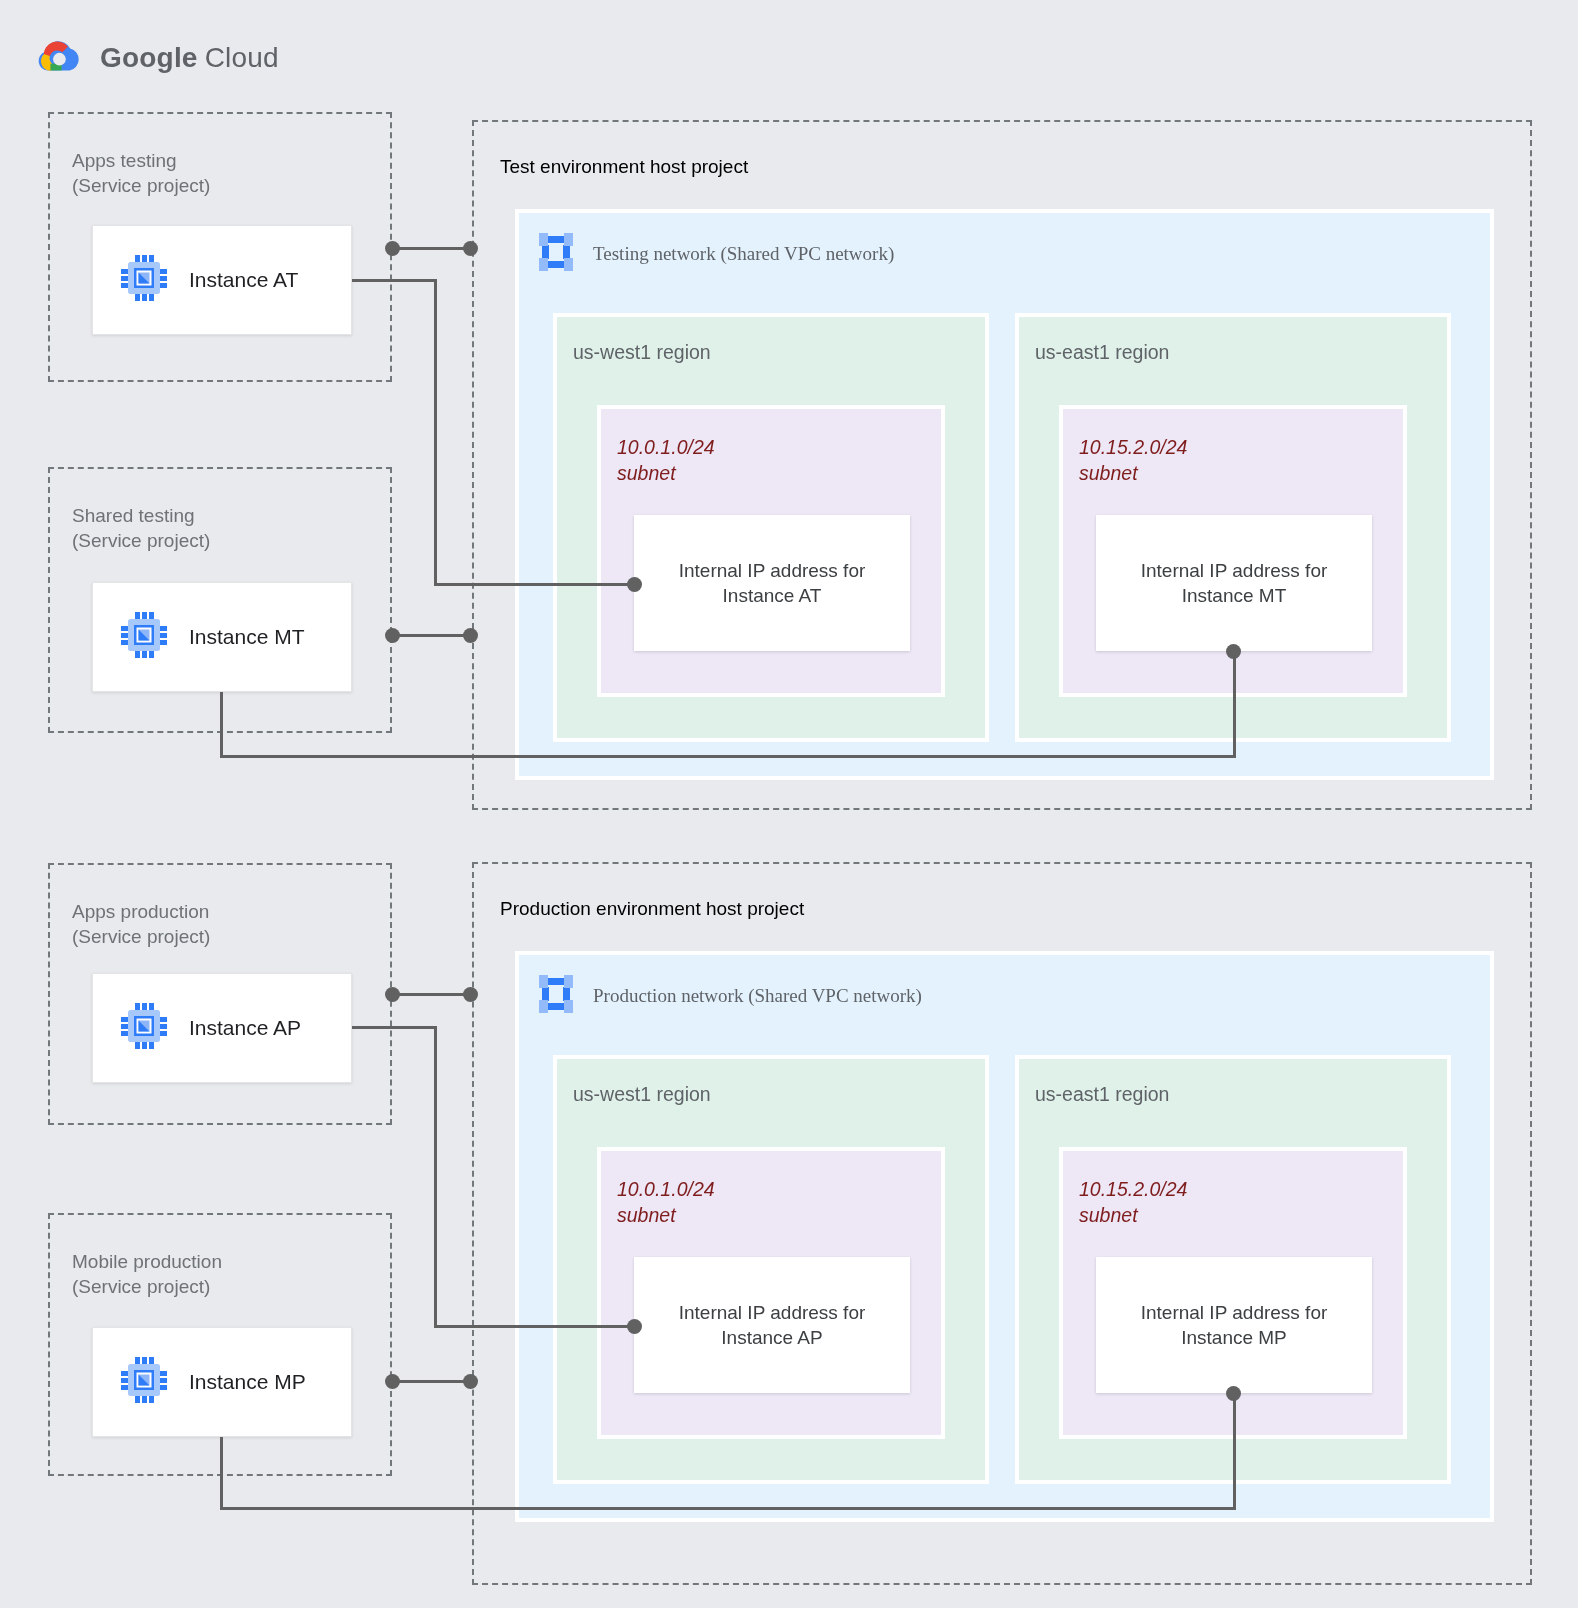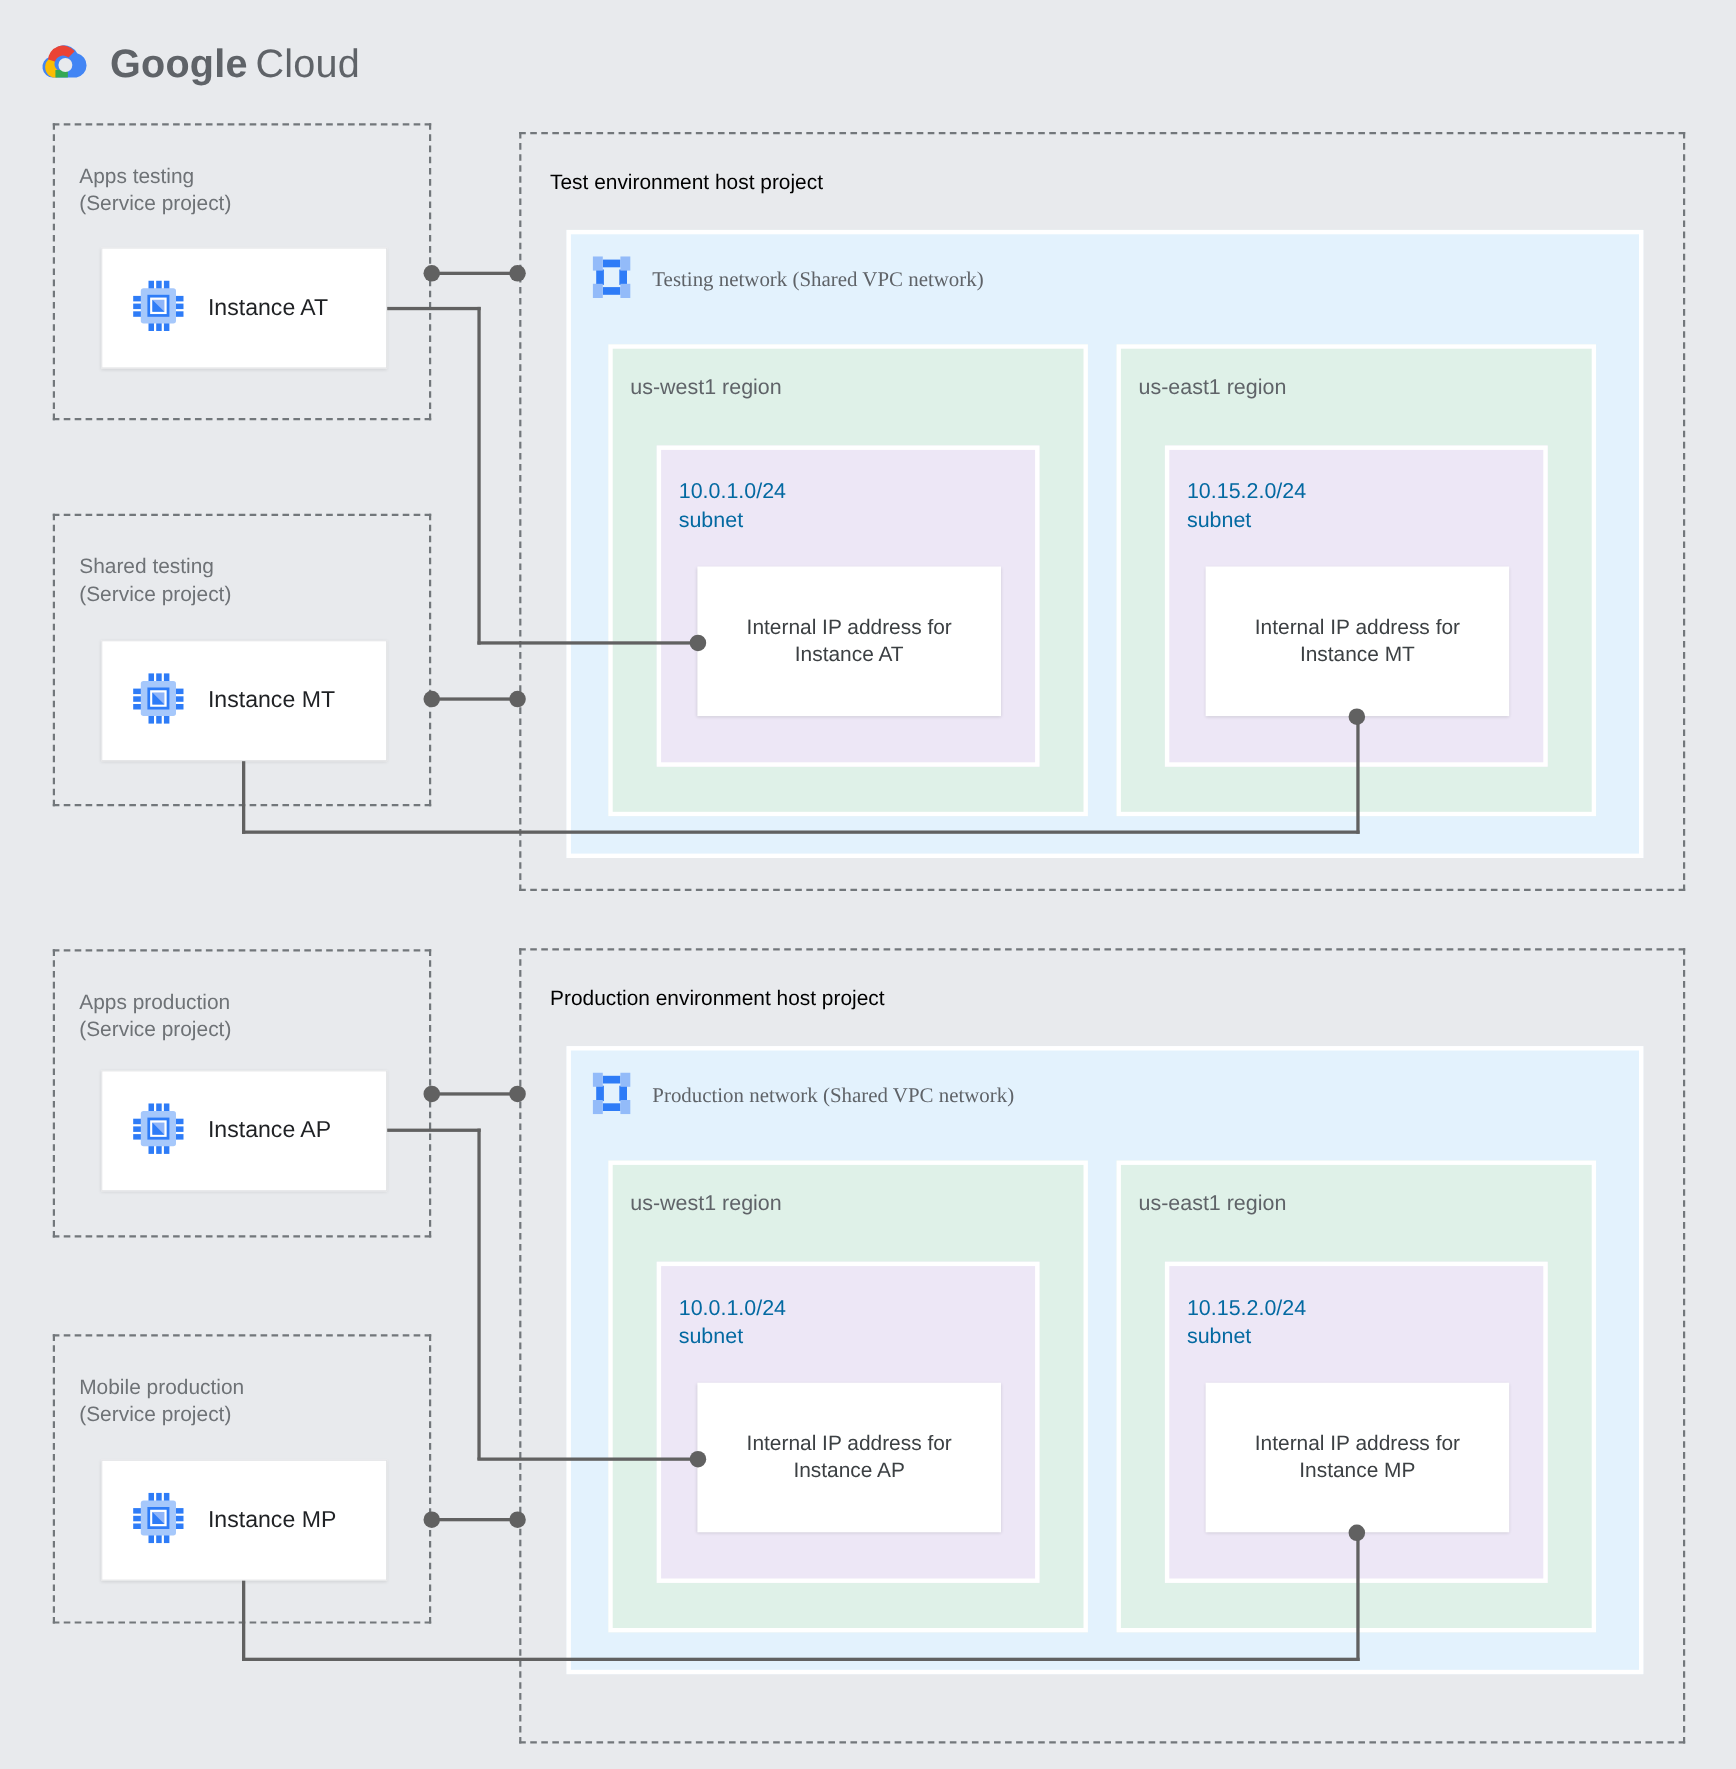--- a/index.html
+++ b/index.html
@@ -2,42 +2,42 @@
 <html><head>
 <meta charset="utf-8">
 <style>
   html,body{margin:0;padding:0;background:#E8EAED;}
   #stage{position:relative;width:1578px;height:1608px;background:#E8EAED;overflow:hidden;
          font-family:"Liberation Sans","DejaVu Sans",sans-serif;}
   .abs{position:absolute;box-sizing:border-box;}
 
   
   .logo{left:34px;top:34px;width:400px;height:48px;display:flex;align-items:center;gap:14px;}
-  .logo-text{font-size:36px;color:#5F6368;letter-spacing:.2px;}
+  .logo-text{font-size:28px;color:#5F6368;letter-spacing:.2px;}
   .logo-text .g1{font-weight:700;}
   .logo-text .g2{font-weight:400;margin-left:7px;}
 
   
   .dashed{border:2px dashed #72777B;background:transparent;}
   .svc-label,.host-label{color:#6E7276;font-size:19px;line-height:25px;padding:34px 0 0 22px;}
   .host-label{color:#000000;padding:32px 0 0 26px;}
 
   
   .card{background:#fff;border:1px solid #E3E4E6;box-shadow:0 1px 3px rgba(0,0,0,.10);
         display:flex;align-items:center;padding-left:28px;}
   .card .ilabel{font-size:21px;color:#1F2124;margin-left:22px;}
 
   
   .netbox{background:#E3F2FD;border:4px solid #fff;}
   .net-head{display:flex;align-items:center;position:absolute;left:18px;top:20px;}
   .net-head .nlabel{font-size:19px;color:#5F6368;margin-left:18px;font-family:Liberation Serif, serif;}
   .region{background:#DFF1E8;border:4px solid #fff;}
   .region .rlabel{color:#5F6368;font-size:19.5px;padding:24px 0 0 16px;}
   .subnet{background:#EDE7F6;border:4px solid #fff;}
-  .subnet .slabel{color:#0369a1;font-size:19.5px;line-height:26px;padding:25px 0 0 16px;}
+  .subnet .slabel{color:#7f1d1d;font-size:19.5px;line-height:26px;padding:25px 0 0 16px;font-style:italic;}
   .ipbox{background:#fff;box-shadow:0 1px 3px rgba(0,0,0,.14);display:flex;flex-direction:column;
          align-items:center;justify-content:center;text-align:center;}
   .ipbox span{display:block;font-size:19px;font-weight:400;color:#3C4043;line-height:25px;}
 
   
   .line{background:#616161;}
   .dot{width:15px;height:15px;border-radius:50%;background:#616161;}
 </style>
 </head>
 <body>

